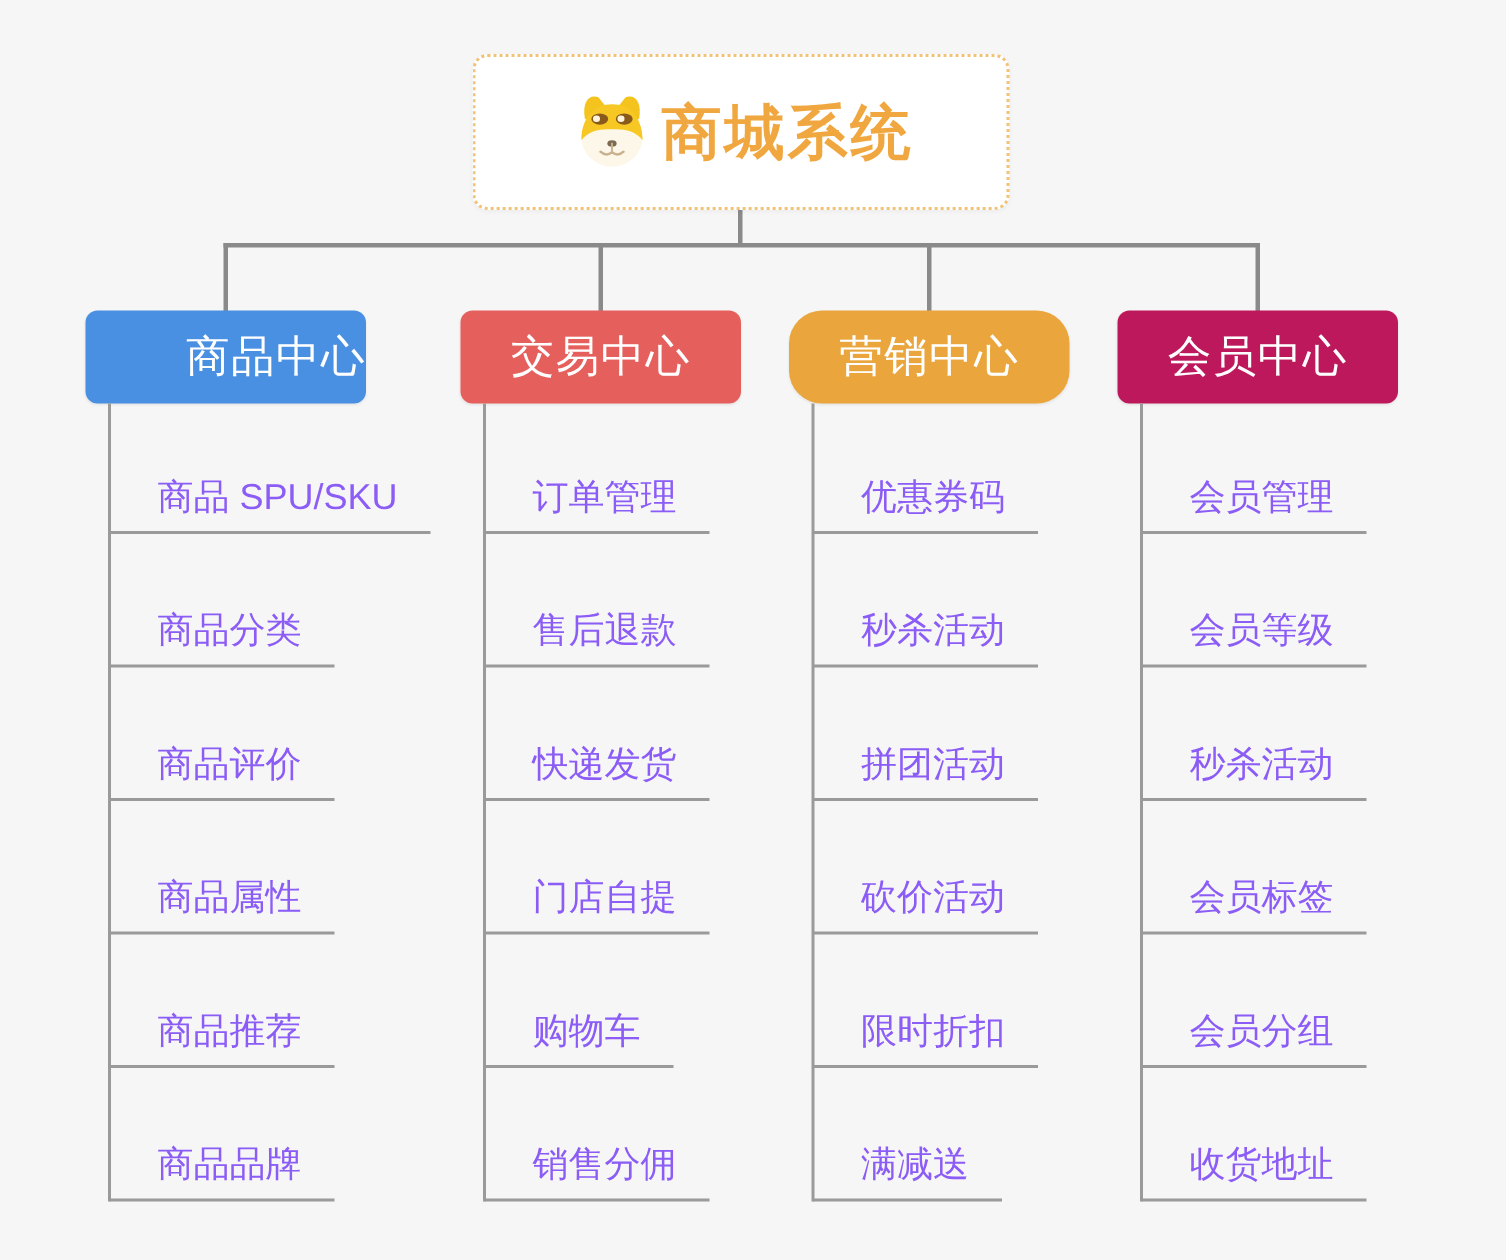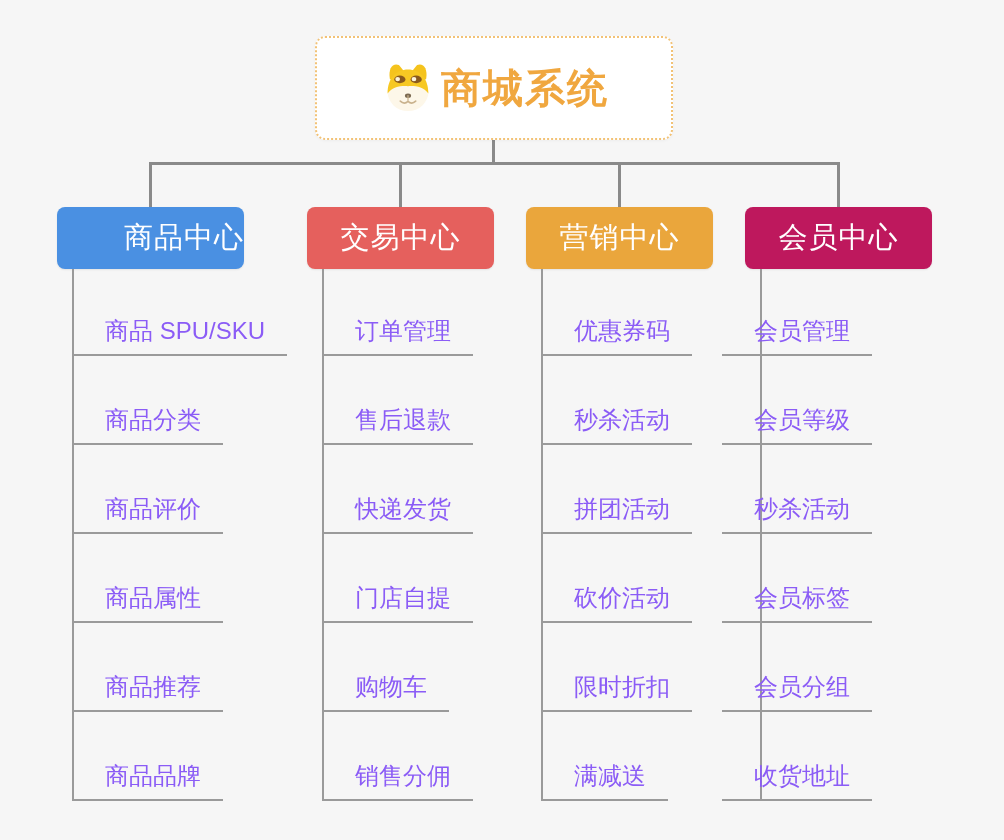--- a/index.html
+++ b/index.html
@@ -56,41 +56,41 @@
     justify-content: center;
     color: #ffffff;
     font-size: 29px;
     letter-spacing: 1px;
     cursor: default;
     box-shadow: 0 1px 2px rgba(0,0,0,0.08);
     white-space: nowrap;
   }
   .bbox-1 { left: 57px; }
   .bbox-2 { left: 307px; }
-  .bbox-3 { left: 526px; }
+  .bbox-3 { left: 526px; border-radius: 22px; }
   .bbox-4 { left: 745px; }
 
   
   .trunk { position: absolute; top: 269px; width: 2px; height: 532px; background: #9a9a9a; }
   .trunk-1 { left: 72px; }
   .trunk-2 { left: 322px; }
   .trunk-3 { left: 541px; }
   .trunk-4 { left: 760px; }
 
   
   .children {
     position: absolute;
     top: 267px;
     display: flex;
     flex-direction: column;
   }
   .col-1 { left: 73px; }
   .col-2 { left: 323px; }
   .col-3 { left: 542px; }
-  .col-4 { left: 722px; }
+  .col-4 { left: 761px; }
   .child-row {
     height: 89px;
     display: flex;
     align-items: flex-end;
   }
   .child-label {
     display: inline-block;
     font-size: 24px;
     color: #8b5cf6;
     white-space: nowrap;

